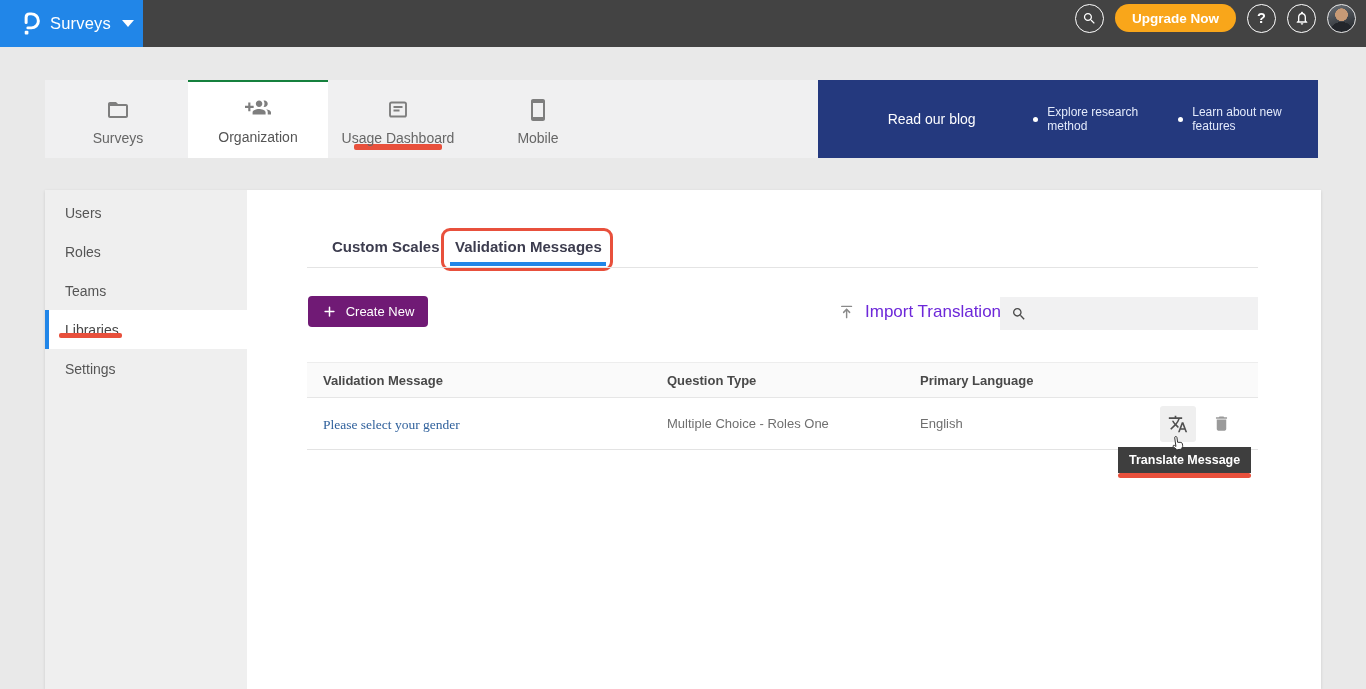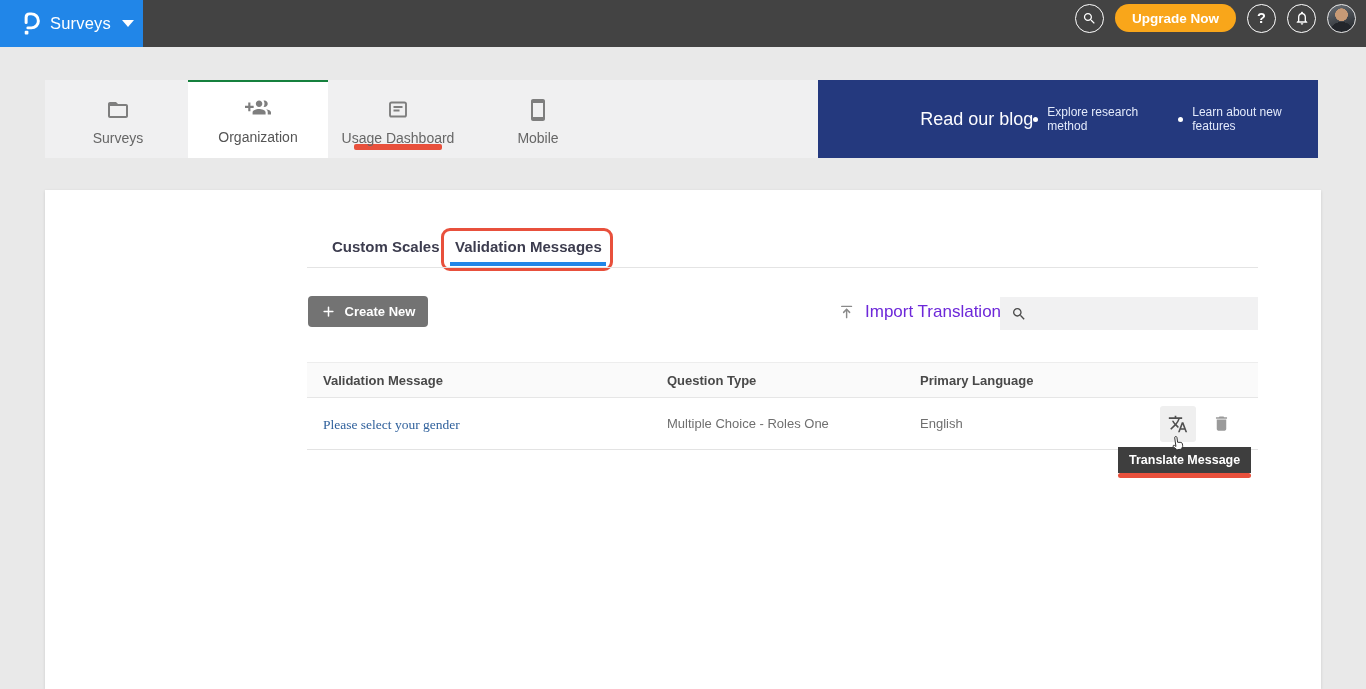--- a/index.html
+++ b/index.html
@@ -40,42 +40,42 @@
   .main-tab {
     width:140px; height:78px; display:flex; flex-direction:column; align-items:center; justify-content:center;
     gap:8px; color:#666; font-size:14px; cursor:pointer; border-top:3px solid transparent; position:relative;
   }
   .main-tab .ticon { color:#7e7e7e; height:26px; display:flex; align-items:flex-end; }
   .main-tab.selected { background:#fff; border-top:2px solid #15803d; color:#555; }
   .ann-underline { position:absolute; background:#e8503c; border-radius:2px; }
   .ann-org { left:166px; top:62px; width:88px; height:6px; }
   
   .banner { position:absolute; left:818px; top:80px; width:500px; height:78px; background:#24397e; display:flex; align-items:center; cursor:pointer; }
-  .banner-title { width:46%; text-align:right; color:#fdfdff; font-size:18px;padding-left:12px; }
+  .banner-title { width:46%; text-align:center; color:#fdfdff; font-size:14px;padding-left:12px; }
   .banner-list { list-style:none; display:flex; flex-direction:row; gap:7px; }
   .banner-list li { color:#e3eafb; font-size:12px; display:flex; align-items:center; gap:9px; }
   .banner-list li::before { content:""; width:5px; height:5px; border-radius:50%; background:#fff; flex:0 0 auto; }
   
   .panel { position:absolute; left:45px; top:190px; width:1276px; height:499px; background:#fff; box-shadow:0 1px 3px rgba(0,0,0,.12); }
   .side { position:absolute; left:0; top:0; width:202px; height:499px; background:#efefef; padding-top:3px; }
   .side-item { height:39px; display:flex; align-items:center; padding-left:20px; font-size:14px; color:#555; cursor:pointer; position:relative; }
   .side-item.selected { background:#fff; color:#444; }
   .side-active-bar { position:absolute; left:0; top:0; width:4px; height:39px; background:#2186e8; }
   .ann-lib { left:14px; top:143px; width:63px; height:5px; }
   
   .content { position:absolute; left:202px; top:0; width:1074px; height:499px; }
   .ctab { position:absolute; font-size:15px; font-weight:bold; color:#3c3c4e; cursor:pointer; }
   .ctab1 { left:85px; top:48px; }
   .ctab2 { left:208px; top:48px; }
   .ctab-underline { position:absolute; left:203px; top:72px; width:156px; height:4px; background:#2186e8; }
   .ann-box { position:absolute; left:194px; top:38px; width:172px; height:43px; border:3px solid #e8503c; border-radius:9px; background:transparent; }
   .cdivider { position:absolute; left:60px; top:77px; width:951px; height:1px; background:#e4e4e4; }
   .create-btn {
-    position:absolute; left:61px; top:106px; width:120px; height:31px; background:#737373; border:none; border-radius:4px;
-    color:#fff; font-size:13px; font-weight:bold; font-family:inherit; display:flex; align-items:center; justify-content:center; gap:9px; cursor:pointer;
+    position:absolute; left:61px; top:106px; width:120px; height:31px; background:#701a75; border:none; border-radius:4px;
+    color:#fff; font-size:13px; font-weight:normal; font-family:inherit; display:flex; align-items:center; justify-content:center; gap:9px; cursor:pointer;
   }
   .import-link { position:absolute; left:591px; top:107px; height:30px; display:flex; align-items:center; gap:9px; cursor:pointer; }
   .import-link .lbl { color:#6d28d9; font-size:17px; font-weight:500; }
   .searchbox { position:absolute; left:753px; top:107px; width:258px; height:33px; background:#f1f1f2; display:flex; align-items:center; padding-left:11px; gap:8px; }
   .searchbox input { border:none; outline:none; background:transparent; font-family:inherit; font-size:13px; color:#444; width:200px; }
   .table { position:absolute; left:60px; top:172px; width:951px; }
   .trow { display:grid; grid-template-columns:360px 253px 240px 1fr; align-items:center; }
   .thead { height:36px; background:#fafafa; border-top:1px solid #ededed; border-bottom:1px solid #e6e6e6; }
   .thead .cell { font-size:13px; font-weight:bold; color:#494949; }
   .tbody-row { height:52px; border-bottom:1px solid #e3e3e3; background:#fff; }
@@ -170,20 +170,39 @@
 <aside class="banner">
   <div class="banner-title">Read our blog</div>
   <ul class="banner-list">
     <li>Explore research method</li>
     <li>Learn about new features</li>
   </ul>
 </aside>
 
 <main class="panel">
 
+  <nav class="side">
+    <div class="side-item">
+      <span>Users</span>
+    </div>
+    <div class="side-item">
+      <span>Roles</span>
+    </div>
+    <div class="side-item">
+      <span>Teams</span>
+    </div>
+    <div class="side-item selected">
+      <span class="side-active-bar"></span>
+      <span>Libraries</span>
+    </div>
+    <div class="side-item">
+      <span>Settings</span>
+    </div>
+    <span class="ann-underline ann-lib"></span>
+  </nav>
 
   <section class="content">
 
     <div class="ctab ctab1">Custom Scales</div>
     <div class="ctab ctab2">Validation Messages</div>
     <div class="ctab-underline"></div>
     <div class="ann-box"></div>
     <div class="cdivider"></div>
 
     <button class="create-btn">

